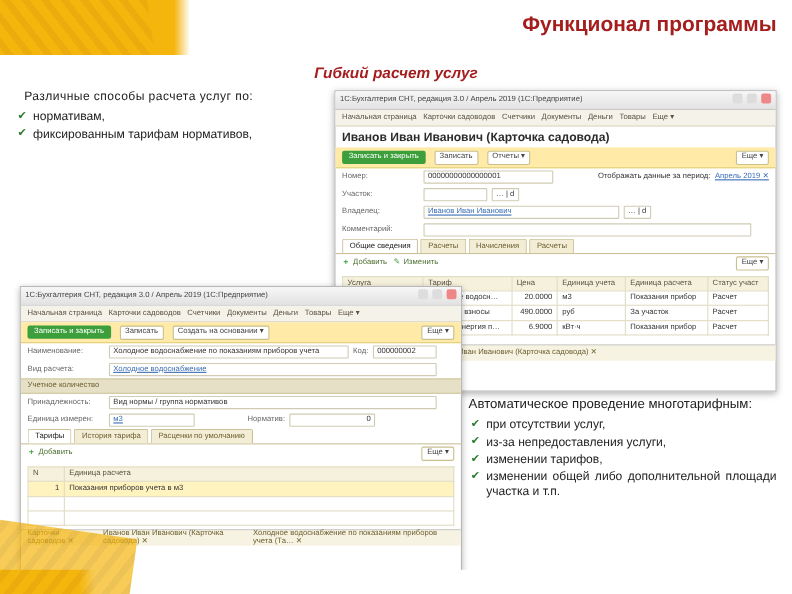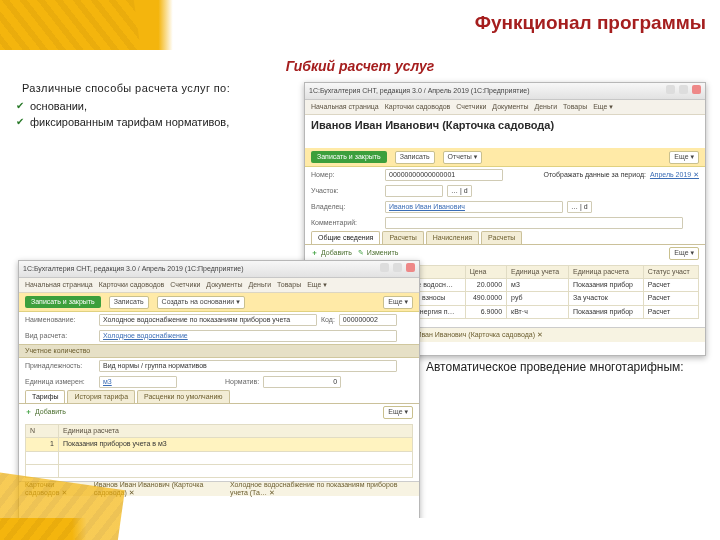--- a/index.html
+++ b/index.html
@@ -210,21 +210,21 @@
     position: absolute; left:-20px; bottom:-20px;
     width:140px; height:80px;
     background: repeating-linear-gradient(120deg, #e6a90c 0 6px, #f4b50d 6px 14px);
     transform: rotate(8deg);
     opacity:.7;
   }
   #winA { left: 304px; top: 82px; width: 400px; height: 272px; }
   #winB { left: 18px;  top: 260px; width: 400px; height: 264px; }
   .big-heading {
     font-size: 11px; font-weight: 600;
-    padding: 4px 6px 16px;
+    padding: 4px 6px 2px;
     color: #2b2b2b;
   }
   .grid-toolbar {
     display:flex; gap:6px; align-items:center;
     padding: 2px 6px; font-size:7px; color:#4a6e2e;
   }
   .grid-toolbar .btn { display:inline-flex; align-items:center; gap:3px; }
   .plus { color:#3c9f3c; font-weight:700; }
   .pencil { color:#3c9f3c; }
   .spacer { flex:1; }
@@ -235,27 +235,33 @@
 <div class="header-stripe">
   <div class="header-title">Функционал программы</div>
 </div>
 
 <div class="sub-title">Гибкий расчет услуг</div>
 
 <div class="intro">Различные способы расчета услуг по:</div>
 
 <div class="col-left">
   <ul class="bullets">
-    <li>основании,</li>
+    <li>нормативам,</li>
     <li>фиксированным тарифам нормативов,</li>
   </ul>
 </div>
 
 <div class="auto-section">
   <div class="auto-title">Автоматическое проведение многотарифным:</div>
+  <ul class="bullets">
+    <li>при отсутствии услуг,</li>
+    <li>из-за непредоставления услуги,</li>
+    <li>изменении тарифов,</li>
+    <li>изменении общей либо дополнительной площади участка и т.п.</li>
+  </ul>
 </div>
 
 <div id="winA" class="window">
   <div class="wtitle">
     <span class="wt">1С:Бухгалтерия СНТ, редакция 3.0 / Апрель 2019 (1С:Предприятие)</span>
     <span class="wbtns">
       <span class="min"></span>
       <span class="max"></span>
       <span></span>
     </span>

